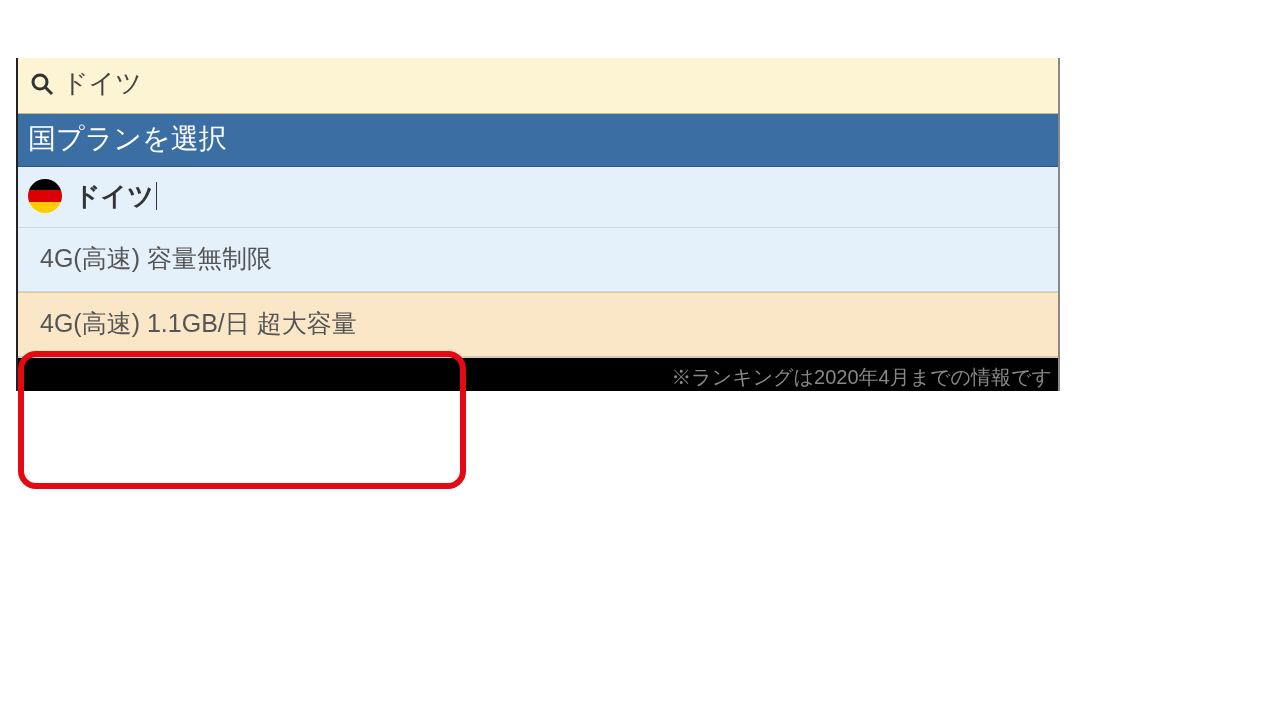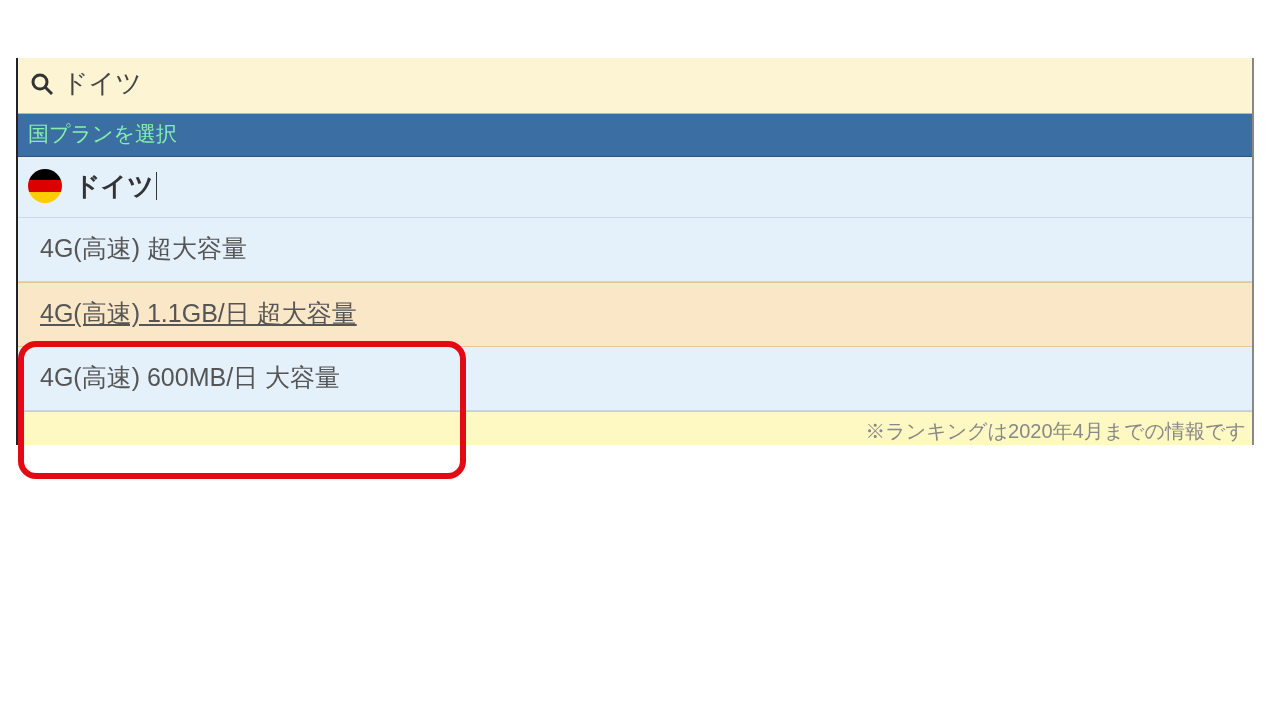--- a/index.html
+++ b/index.html
@@ -7,21 +7,21 @@
       font-family: "Hiragino Kaku Gothic Pro", "Meiryo", sans-serif;
       background: #fff;
       width: 1280px;
       height: 720px;
       position: relative;
     }
     .outer {
       position: absolute;
       left: 16px;
       top: 58px;
-      width: 1238px;
+      width: 1044px;
       border-left: 2px solid #222;
       border-right: 2px solid #888;
     }
     .search-bar {
       background: #fdf4d4;
       border-bottom: 1px solid #c0b890;
       padding: 10px 12px 14px 12px;
       display: flex;
       align-items: center;
       font-size: 26px;
@@ -34,22 +34,22 @@
     .search-bar input {
       border: none;
       background: transparent;
       font-size: 26px;
       flex: 1;
       outline: none;
       color: #444;
     }
     .section-header {
       background: #3b6fa3;
-      color: #86efac;
-      font-size: 21px;
+      color: #ffffff;
+      font-size: 28px;
       padding: 6px 10px 8px 10px;
       border-bottom: 1px solid #2a5788;
     }
     .country-head {
       background: #e4f0fa;
       display: flex;
       align-items: center;
       padding: 12px 10px 14px 10px;
       border-bottom: 1px solid #c9d9e6;
     }
@@ -76,35 +76,34 @@
       color: #555;
       padding: 14px 14px 16px 22px;
       border-bottom: 1px solid #cbd6df;
       background: #e4f0fa;
       cursor: pointer;
     }
     .plan-item.highlight {
       background: #f9e7c7;
       border-top: 1px solid #e1c98f;
       border-bottom: 1px solid #e1c98f;
-      text-decoration: underline;
     }
     .red-box {
       position: absolute;
       border: 6px solid #e30a13;
       border-radius: 18px;
       pointer-events: none;
     }
     .footer-note {
       text-align: right;
       font-size: 20px;
       color: #888;
       padding: 6px 6px 0 0;
       border-top: 1px solid #ccc;
-      background: #fef9c3;
+      background: #000000;
     }
   </style>
 </head>
 <body>
 
 <div class="outer">
 
   <div class="search-bar">
     <span class="icon">
       <svg width="24" height="24" viewBox="0 0 24 24" fill="none" stroke="#333" stroke-width="3">
@@ -122,23 +121,22 @@
   <div class="country-head">
     <span class="flag-circle">
       <div class="flag-stripe" id="fs0" style="background: rgb(0, 0, 0);"></div>
       <div class="flag-stripe" id="fs1" style="background: rgb(221, 0, 0);"></div>
       <div class="flag-stripe" id="fs2" style="background: rgb(255, 204, 0);"></div>
     </span>
     <span class="country-name">ドイツ</span>
   </div>
 
   <div class="plan-list" id="plan-list">
-      <div class="plan-item"><span>4G(高速) 超大容量</span></div>
+      <div class="plan-item"><span>4G(高速) 容量無制限</span></div>
       <div class="plan-item highlight"><span>4G(高速) 1.1GB/日 超大容量</span></div>
-      <div class="plan-item"><span>4G(高速) 600MB/日 大容量</span></div>
       <div class="red-box" style="left: 0px; top: 123px; width: 448px; height: 138px;"></div>
     </div>
 
   <div class="footer-note">
     <span>※ランキングは2020年4月までの情報です</span>
   </div>
 
 </div>
 
 </body></html>

